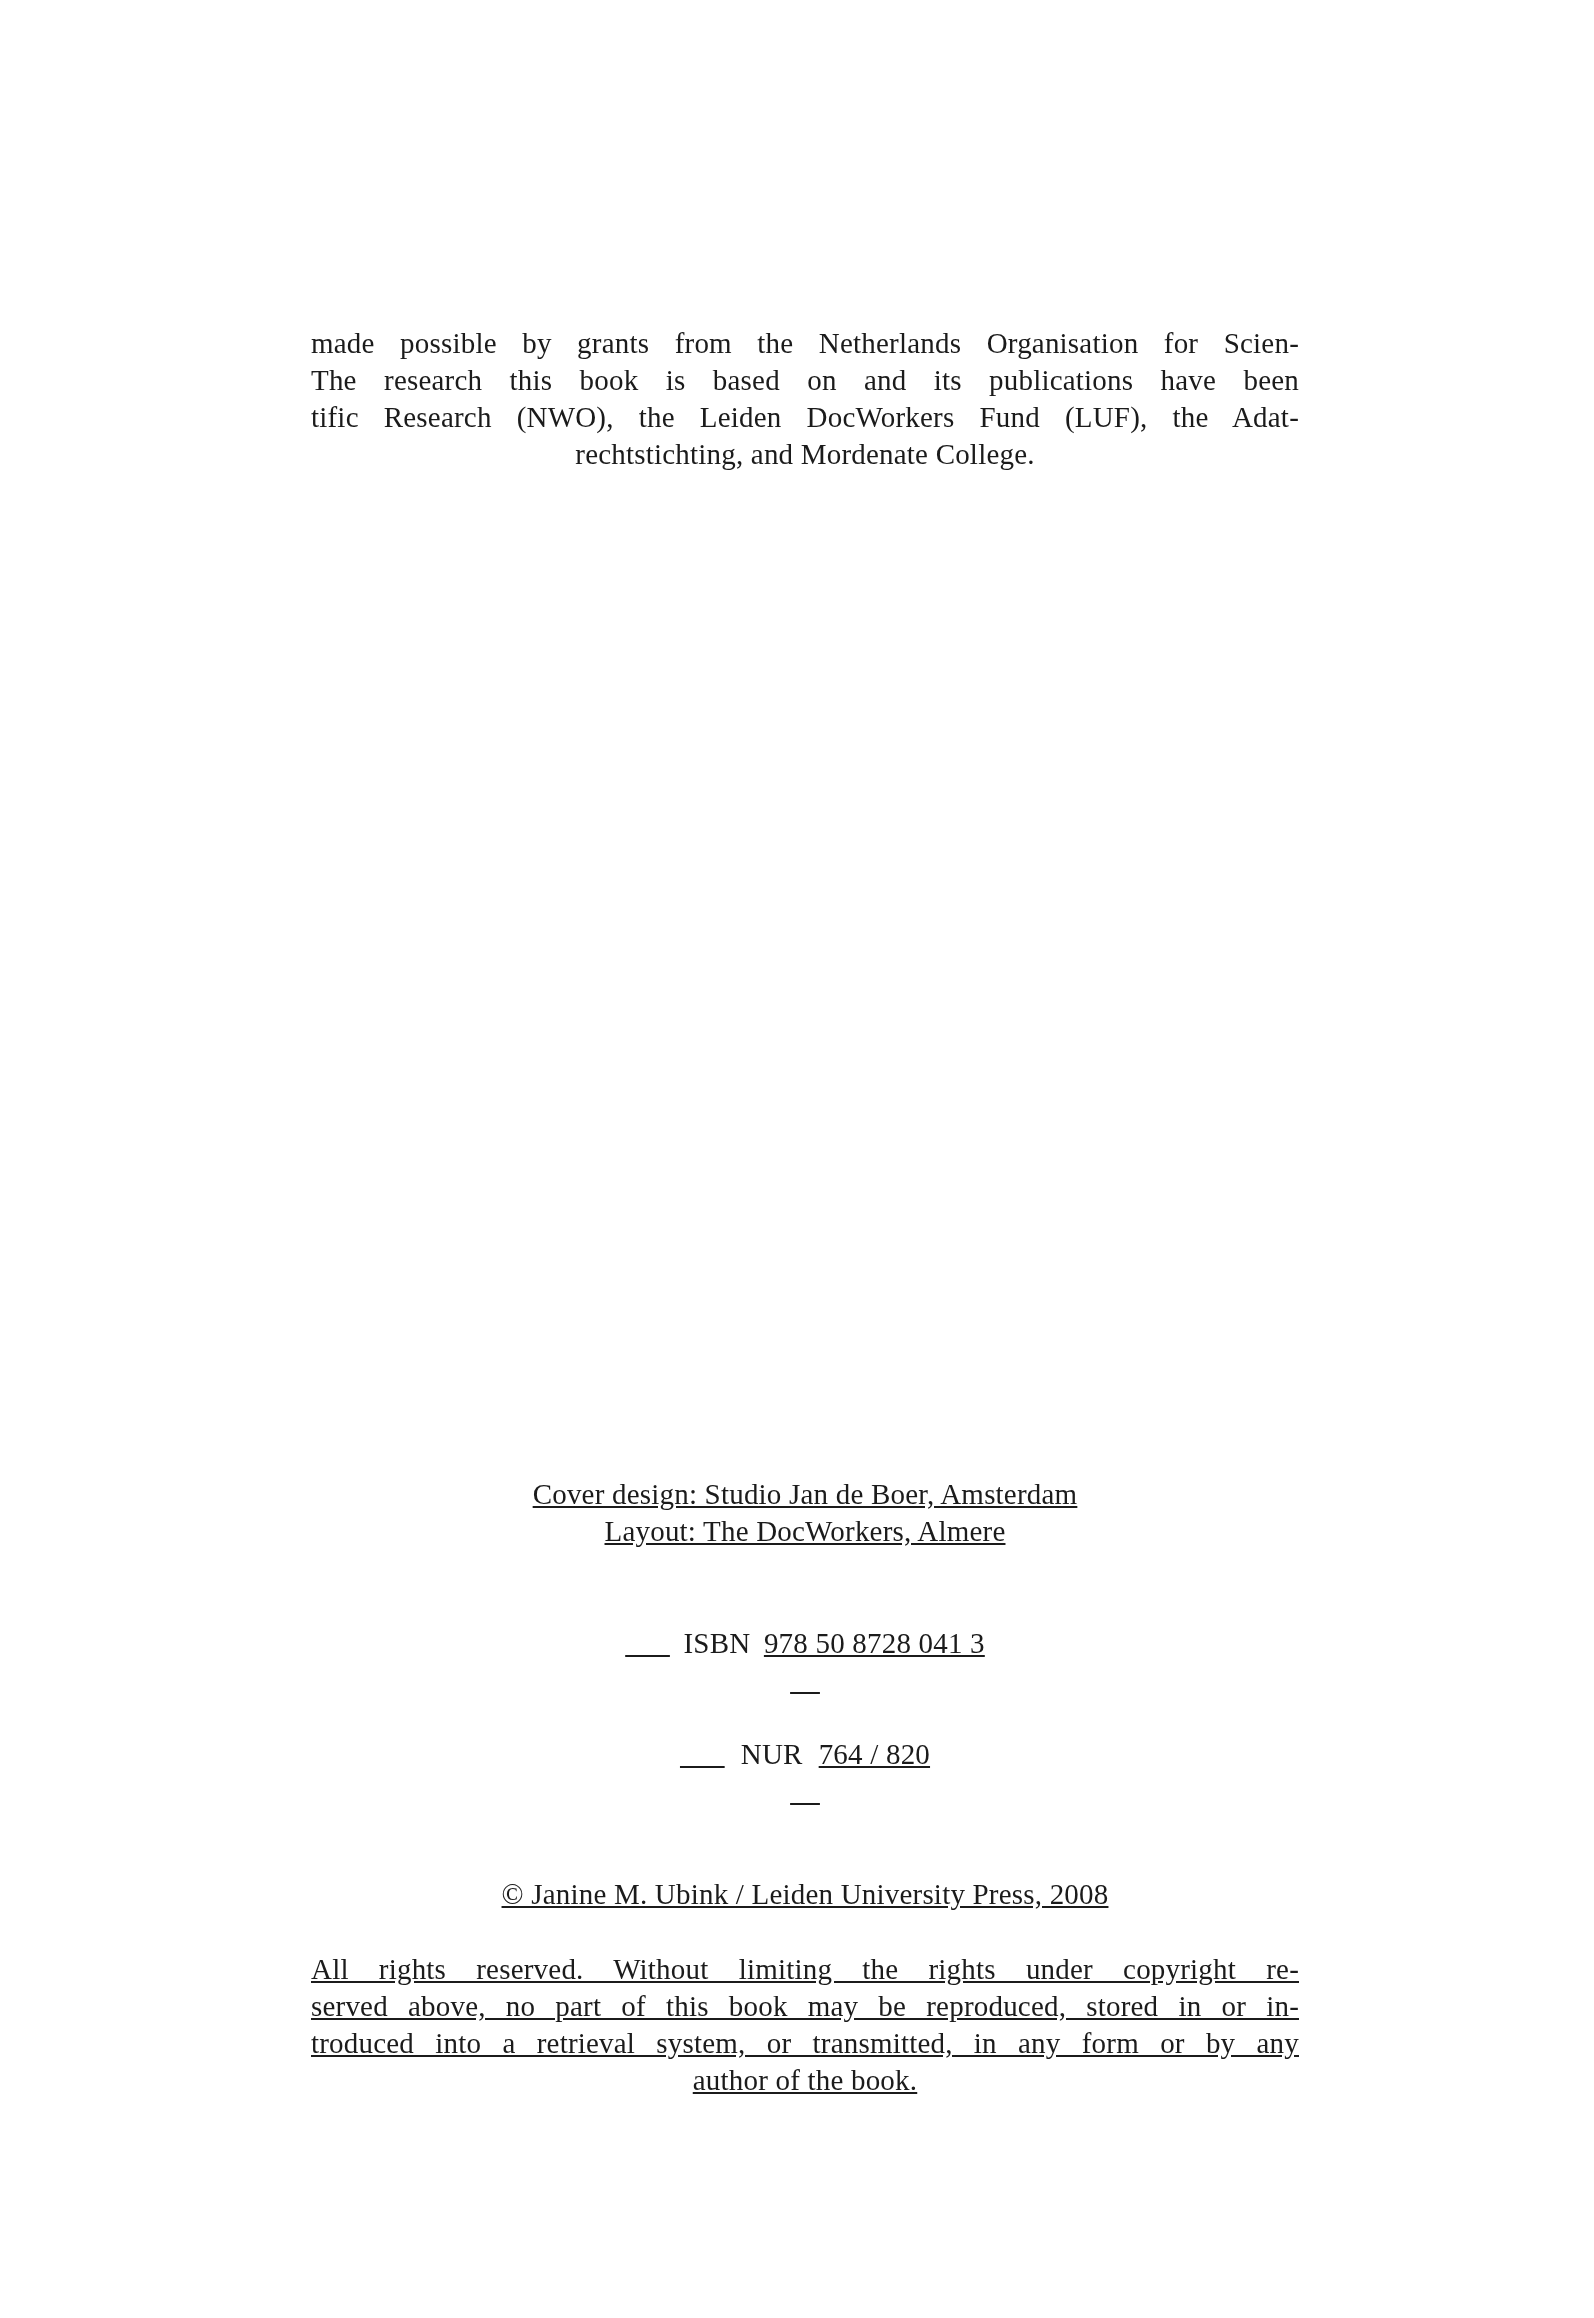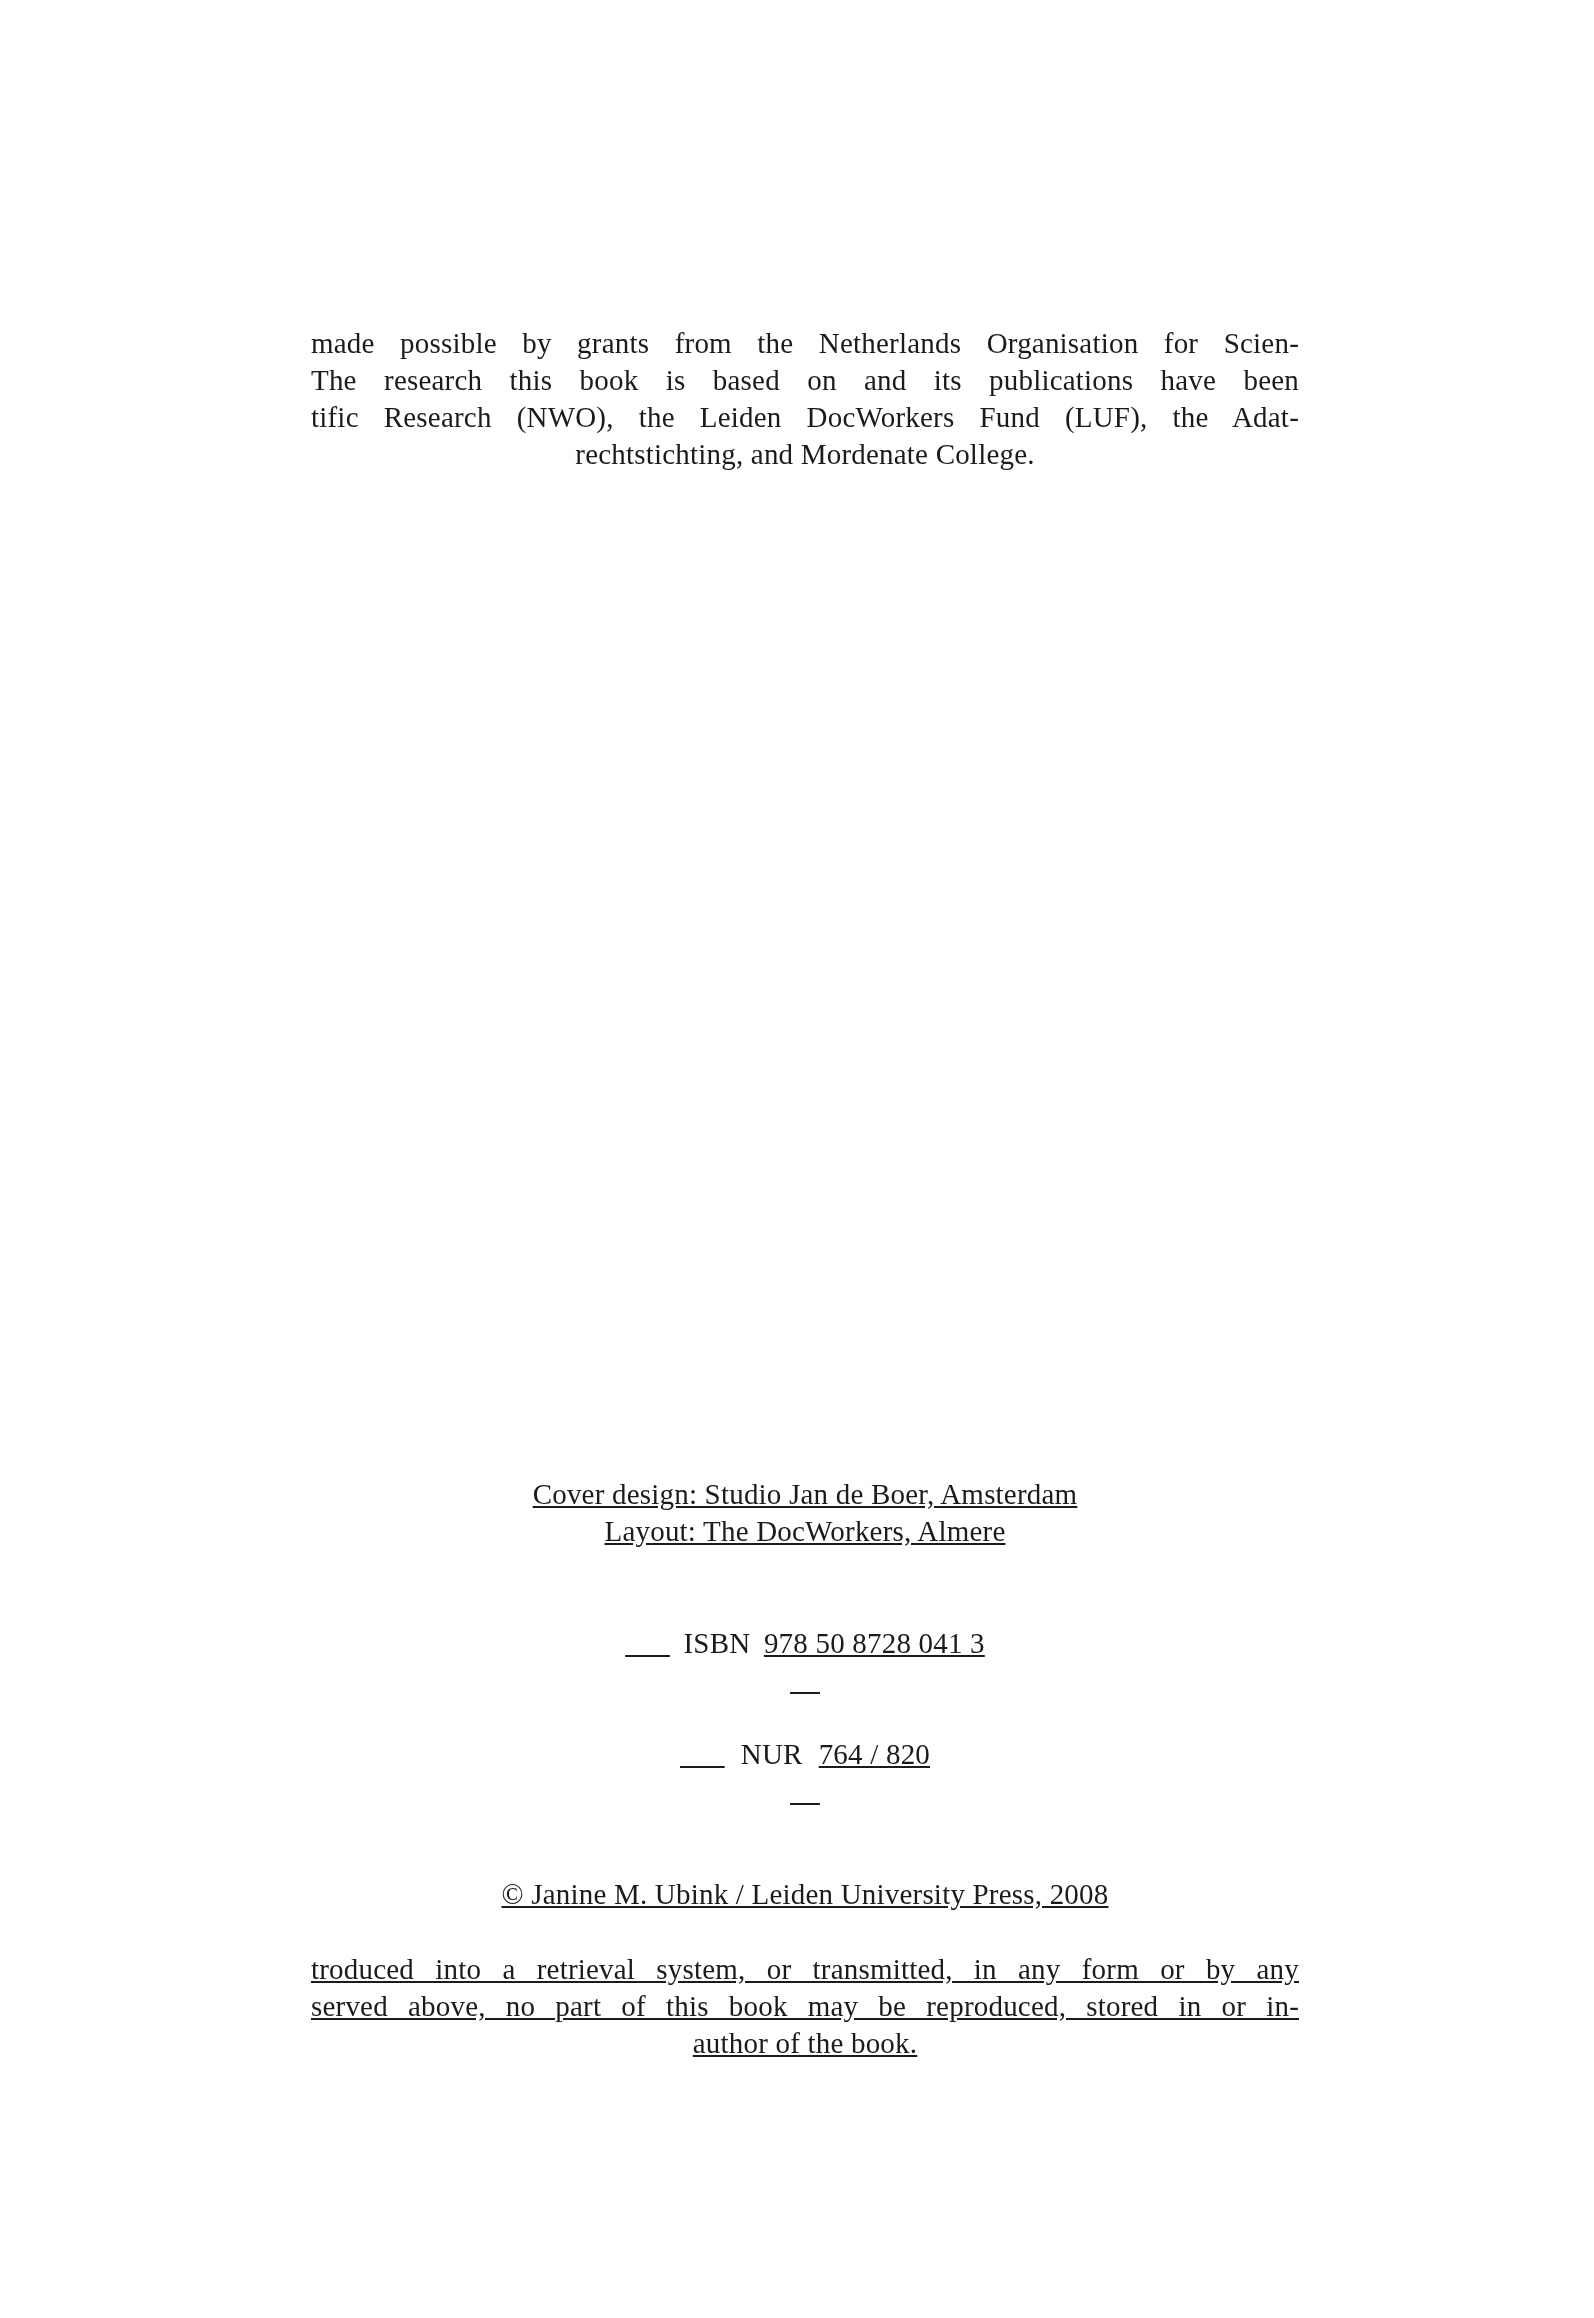--- a/index.html
+++ b/index.html
@@ -69,21 +69,22 @@
     <div class="line group-gap">
       <span class="id-label">ISBN</span><span>978 50 8728 041 3</span>
     </div>
     <div class="line">
       <span class="id-label">NUR</span><span>764 / 820</span>
     </div>
 
     <div class="line group-gap-lg">© Janine M. Ubink / Leiden University Press, 2008</div>
 
     <div class="group-gap">
+      <div class="line jline">All rights reserved. Without limiting the rights under copyright re-</div>
+      <div class="line jline">served above, no part of this book may be reproduced, stored in or in-</div>
       <div class="line jline">troduced into a retrieval system, or transmitted, in any form or by any</div>
-      <div class="line jline">served above, no part of this book may be reproduced, stored in or in-</div>
       <div class="line">author of the book.</div>
     </div>
 
   </div>
 
 </div>
 
 
 </body></html>

